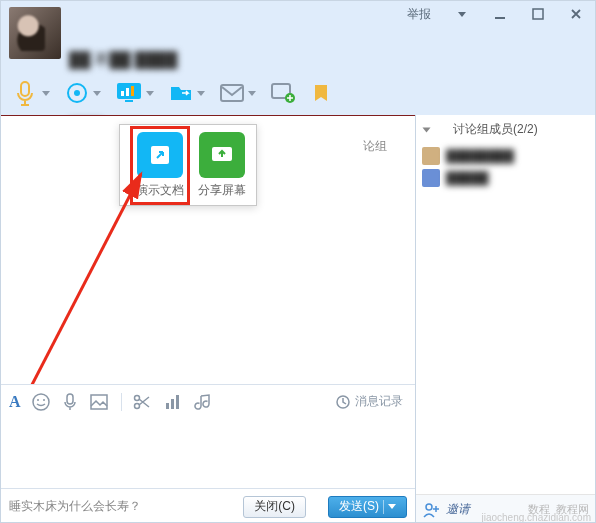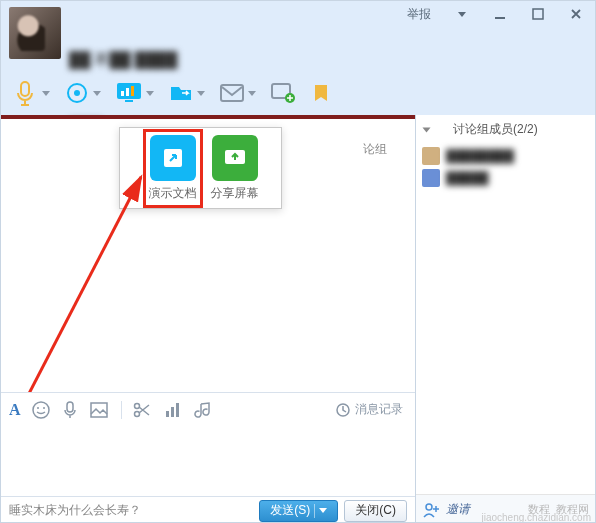--- a/index.html
+++ b/index.html
@@ -15,37 +15,37 @@
 .subtitle-clear { color: #555; }
 .win-controls { position: absolute; top: 0; right: 0; display: flex; align-items: center; height: 26px; gap: 8px; padding-right: 4px; }
 .win-controls .ctl { width: 30px; height: 22px; display: flex; align-items: center; justify-content: center; color: #5a6a7a; cursor: pointer; }
 .report { font-size: 12px; color: #5a6a7a; padding: 0 8px; cursor: pointer; display: flex; align-items: center; gap: 4px; }
 .down-caret { width: 0; height: 0; border-left: 4px solid transparent; border-right: 4px solid transparent; border-top: 5px solid #5a6a7a; }
 .toolbar-row { height: 44px; padding: 0 8px; display: flex; align-items: center; gap: 10px; }
 .tool-btn { display: flex; align-items: center; gap: 2px; color: #6b7888; cursor: pointer; padding: 2px; }
 .tool-btn svg { display: block; }
 .tool-btn .caret { width: 0; height: 0; border-left: 4px solid transparent; border-right: 4px solid transparent; border-top: 5px solid #8a97a6; margin-left: 1px; }
 .content { display: flex; height: calc(523px - 70px - 44px); }
-.left-pane { flex: 1; display: flex; flex-direction: column; background: #fff; border-top: 4px solid #7f1d1d; position: relative; }
+.left-pane { flex: 1; display: flex; flex-direction: column; background: #fff; border-top: 1px solid #7f1d1d; position: relative; }
 .chat-area { flex: 1; position: relative; overflow: hidden; }
 .msg-banner { position: absolute; right: 28px; top: 22px; color: #888; font-size: 12px; }
-.popup-menu { position: absolute; left: 118px; top: 8px; width: 163px; height: 82px; background: #fff; border: 1px solid #c8c8c8; box-shadow: 0 2px 8px rgba(0,0,0,0.15); display: flex; align-items: center; justify-content: center; gap: 8px; padding: 8px 6px; }
+.popup-menu { position: absolute; left: 118px; top: 8px; width: 138px; height: 82px; background: #fff; border: 1px solid #c8c8c8; box-shadow: 0 2px 8px rgba(0,0,0,0.15); display: flex; align-items: center; justify-content: center; gap: 8px; padding: 8px 6px; }
 .popup-item { display: flex; flex-direction: column; align-items: center; gap: 4px; cursor: pointer; }
 .popup-item .lbl { font-size: 12px; color: #666; }
 .popup-icon { width: 46px; height: 46px; border-radius: 6px; display: flex; align-items: center; justify-content: center; }
 .popup-icon.blue { background: #12b7f5; }
 .popup-icon.green { background: #3cae3c; }
 .red-box { border: 3px solid #e92b1b; padding: 3px; }
 .arrow-svg { position: absolute; left: 10px; top: 40px; width: 160px; height: 260px; pointer-events: none; }
 .edit-toolbar { height: 34px; border-top: 1px solid #d8e1ec; display: flex; align-items: center; padding: 0 8px; gap: 10px; }
 .edit-toolbar .sep { width: 1px; height: 18px; background: #d8e1ec; }
 .edit-toolbar .tbtn { display: flex; align-items: center; gap: 2px; cursor: pointer; color: #8a97a6; }
 .history-btn { margin-left: auto; color: #8a97a6; cursor: pointer; display: flex; align-items: center; gap: 4px; }
 .input-area { height: 70px; background: #fff; }
-.bottom-bar { height: 28px; border-top: 1px solid #d8e1ec; display: flex; align-items: center; padding: 0 8px; gap: 6px; }
+.bottom-bar { height: 36px; border-top: 1px solid #d8e1ec; display: flex; align-items: center; padding: 0 8px; gap: 22px; }
 .hint-text { color: #888; cursor: pointer; }
 .btn { height: 22px; padding: 0 10px; border: 1px solid #b5c5d6; background: linear-gradient(#fff,#e8eef5); border-radius: 3px; cursor: pointer; display: flex; align-items: center; gap: 4px; color: #333; }
 .btn.primary { background: linear-gradient(#4dafea,#2d8fd0); border-color: #1e7bbf; color: #fff; }
 .right-pane { width: 180px; border-left: 1px solid #c8d5e3; background: #fff; display: flex; flex-direction: column; }
 .promo { height: 44px; background: #fff; display: flex; align-items: center; justify-content: center; font-size: 22px; font-weight: 900; color: #2b3f87; border-bottom: 1px solid #e5e5e5; font-family: "STHeiti", "Microsoft YaHei", sans-serif; letter-spacing: 1px; }
 .promo-q { color: #ffa500; font-weight: 900; }
 .members-hdr { padding: 6px 8px; color: #555; font-size: 12px; display: flex; align-items: center; gap: 20px; }
 .members-hdr .caret2 { width: 0; height: 0; border-top: 4px solid transparent; border-bottom: 4px solid transparent; border-left: 5px solid #888; transform: rotate(90deg); margin-right: 4px; }
 .member-list { flex: 1; padding: 2px 6px; display: flex; flex-direction: column; gap: 2px; }
 .member { display: flex; align-items: center; gap: 6px; height: 20px; }
@@ -237,28 +237,28 @@
               <path d="M8 4 v4 l3 2" fill="none" stroke="#8a97a6" stroke-width="1.5"></path>
             </svg>
           <span>消息记录</span>
           <span class="caret"></span>
         </span>
       </div>
       <div class="input-area"></div>
       <div class="bottom-bar">
         <span class="hint-text">睡实木床为什么会长寿？</span>
         <span style="flex:1"></span>
+        <span class="btn">
+            <span>关闭(C)</span>
+          </span>
         <span class="btn primary">
           <span>发送(S)</span>
           <span style="width:1px;height:14px;background:rgba(255,255,255,0.5);"></span>
           <span class="down-caret" style="border-top-color:#fff;"></span>
         </span>
-        <span class="btn">
-            <span>关闭(C)</span>
-          </span>
       </div>
     </div>
 
     <div class="right-pane">
       <div class="members-hdr">
         <span class="caret2"></span>
         <span>讨论组成员(2/2)</span>
       </div>
       <div class="member-list">
         <div class="member">

